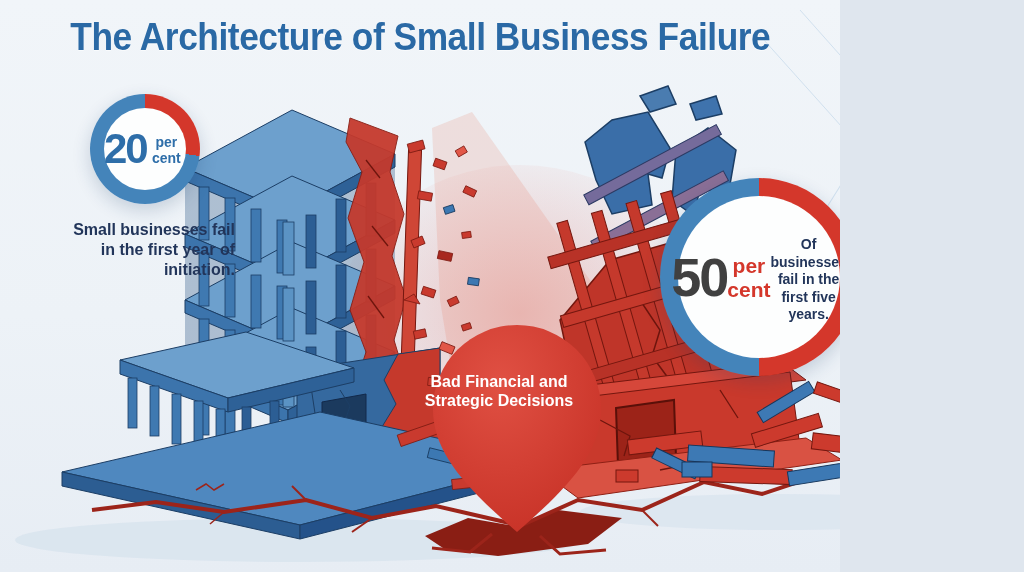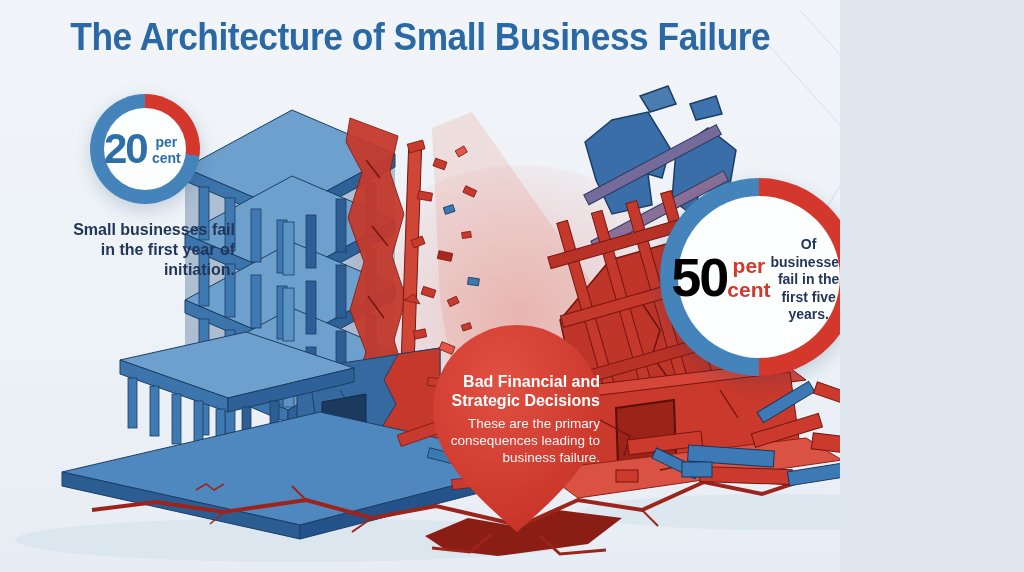--- a/index.html
+++ b/index.html
@@ -27,26 +27,26 @@
     background:conic-gradient(#d4372b 0 27%,#4484ba 27% 100%);}
   .stat20 .donut-inner{width:82px;height:82px;}
   .stat20 .stat-value{font-size:42px;font-weight:bold;color:#2e6ea9;line-height:.9;letter-spacing:-2px;}
   .stat20 .stat-unit{font-size:14px;font-weight:bold;color:#2e6ea9;margin-top:2px;}
   .stat20 .stat-caption{margin:16px auto 0;width:180px;font-size:16px;font-weight:bold;
     color:#22355a;line-height:1.25;text-align:right;}
   .stat50{left:660px;top:178px;width:198px;}
   .stat50 .donut{width:198px;height:198px;
     background:conic-gradient(#d4372b 0 50%,#4484ba 50% 100%);}
   .stat50 .donut-inner{width:162px;height:162px;}
-  .stat50 .stat-value{font-size:54px;font-weight:bold;color:#000000;line-height:.9;letter-spacing:-2px;}
+  .stat50 .stat-value{font-size:54px;font-weight:bold;color:#404040;line-height:.9;letter-spacing:-2px;}
   .stat50 .stat-unit{font-size:21px;font-weight:bold;color:#d4372b;margin-top:2px;}
   .stat50 .stat-caption{margin:6px auto 0;width:138px;font-size:14px;font-weight:bold;
     color:#22355a;line-height:1.25;}
   
-  .pin-text{left:436px;top:372px;width:164px;text-align:right;color:#fff;}
+  .pin-text{left:417px;top:372px;width:164px;text-align:center;color:#fff;}
   .pin-heading{font-size:16px;font-weight:bold;line-height:1.2;}
   .pin-body{font-size:13.5px;margin-top:6px;line-height:1.25;color:rgba(255,255,255,.95);}
 </style>
 </head>
 <body>
 
 <div class="stage">
 
 <svg width="1024" height="572" viewBox="0 0 1024 572">
   <defs>
@@ -319,16 +319,15 @@
     <div class="donut-inner">
       <div class="stat-value">50</div>
       <div class="stat-unit">per cent</div>
       <div class="stat-caption">Of businesses fail in the first five years.</div>
     </div>
   </div>
 </div>
 
 <div class="overlay pin-text">
   <div class="pin-heading">Bad Financial and Strategic Decisions</div>
-  <div class="pin-body">These are the primary consequences leading to business failure.</div>
 </div>
 
 </div>
 
 </body></html>

